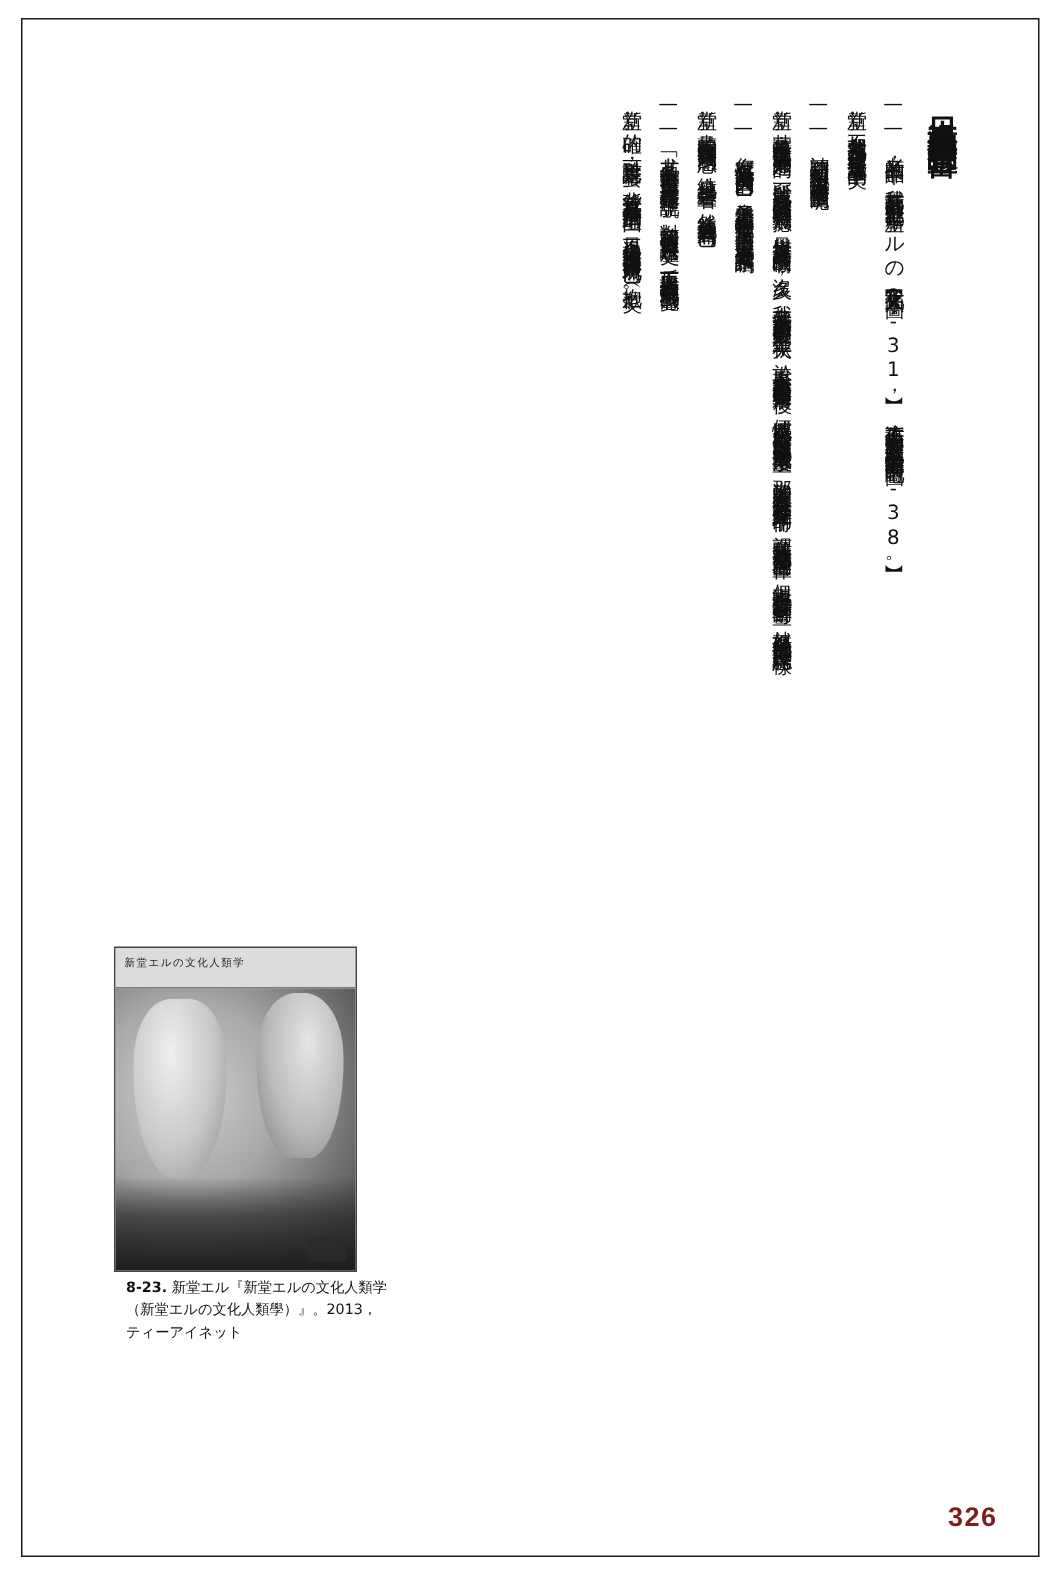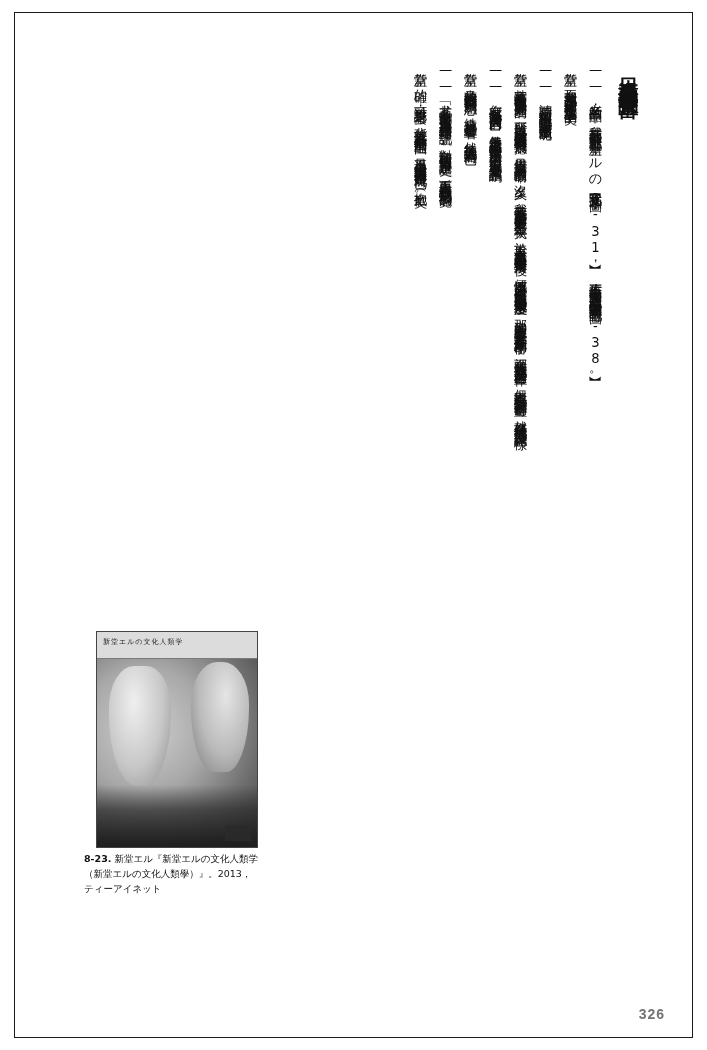--- a/index.html
+++ b/index.html
@@ -68,21 +68,21 @@
     font-size: 20px;
     line-height: 30px;
     letter-spacing: 2px;
     height: 300px;
     margin-left: 6px;
   }
 
   
   .figure {
     position: absolute;
-    left: 96px;
+    left: 76px;
     top: 631px;
     width: 160px;
     height: 215px;
     border: 1px solid #444;
     background: #e9e9e9;
     overflow: hidden;
   }
   .fig-inner {
     position: absolute;
     left: 0; top: 0; right: 0; bottom: 0;
@@ -142,24 +142,24 @@
     line-height: 15px;
     color: #111;
     font-family: "DejaVu Sans", "Liberation Sans", sans-serif;
   }
   .caption b { font-weight: bold; }
 
   .page-number {
     position: absolute;
     right: 42px;
     bottom: 28px;
-    font-size: 14px;
+    font-size: 18px;
     font-weight: bold;
     letter-spacing: 1px;
-    color: #737373;
+    color: #7f1d1d;
     font-family: "Liberation Sans", sans-serif;
   }
 </style>
 </head>
 <body>
 
 <div class="page">
   <div class="page-frame"></div>
 
   <div class="columns">

